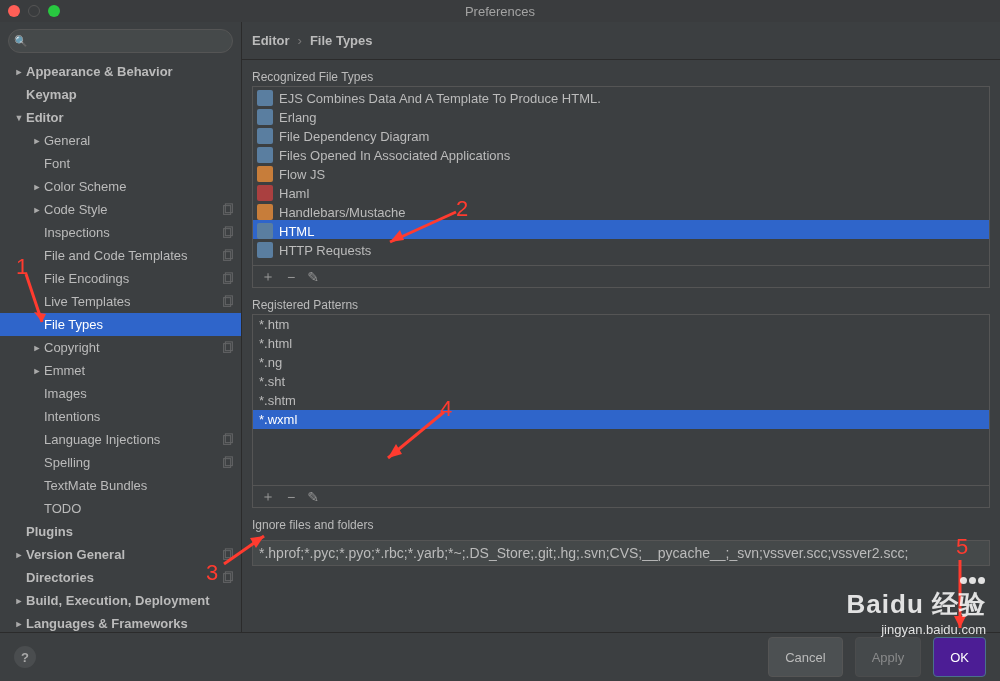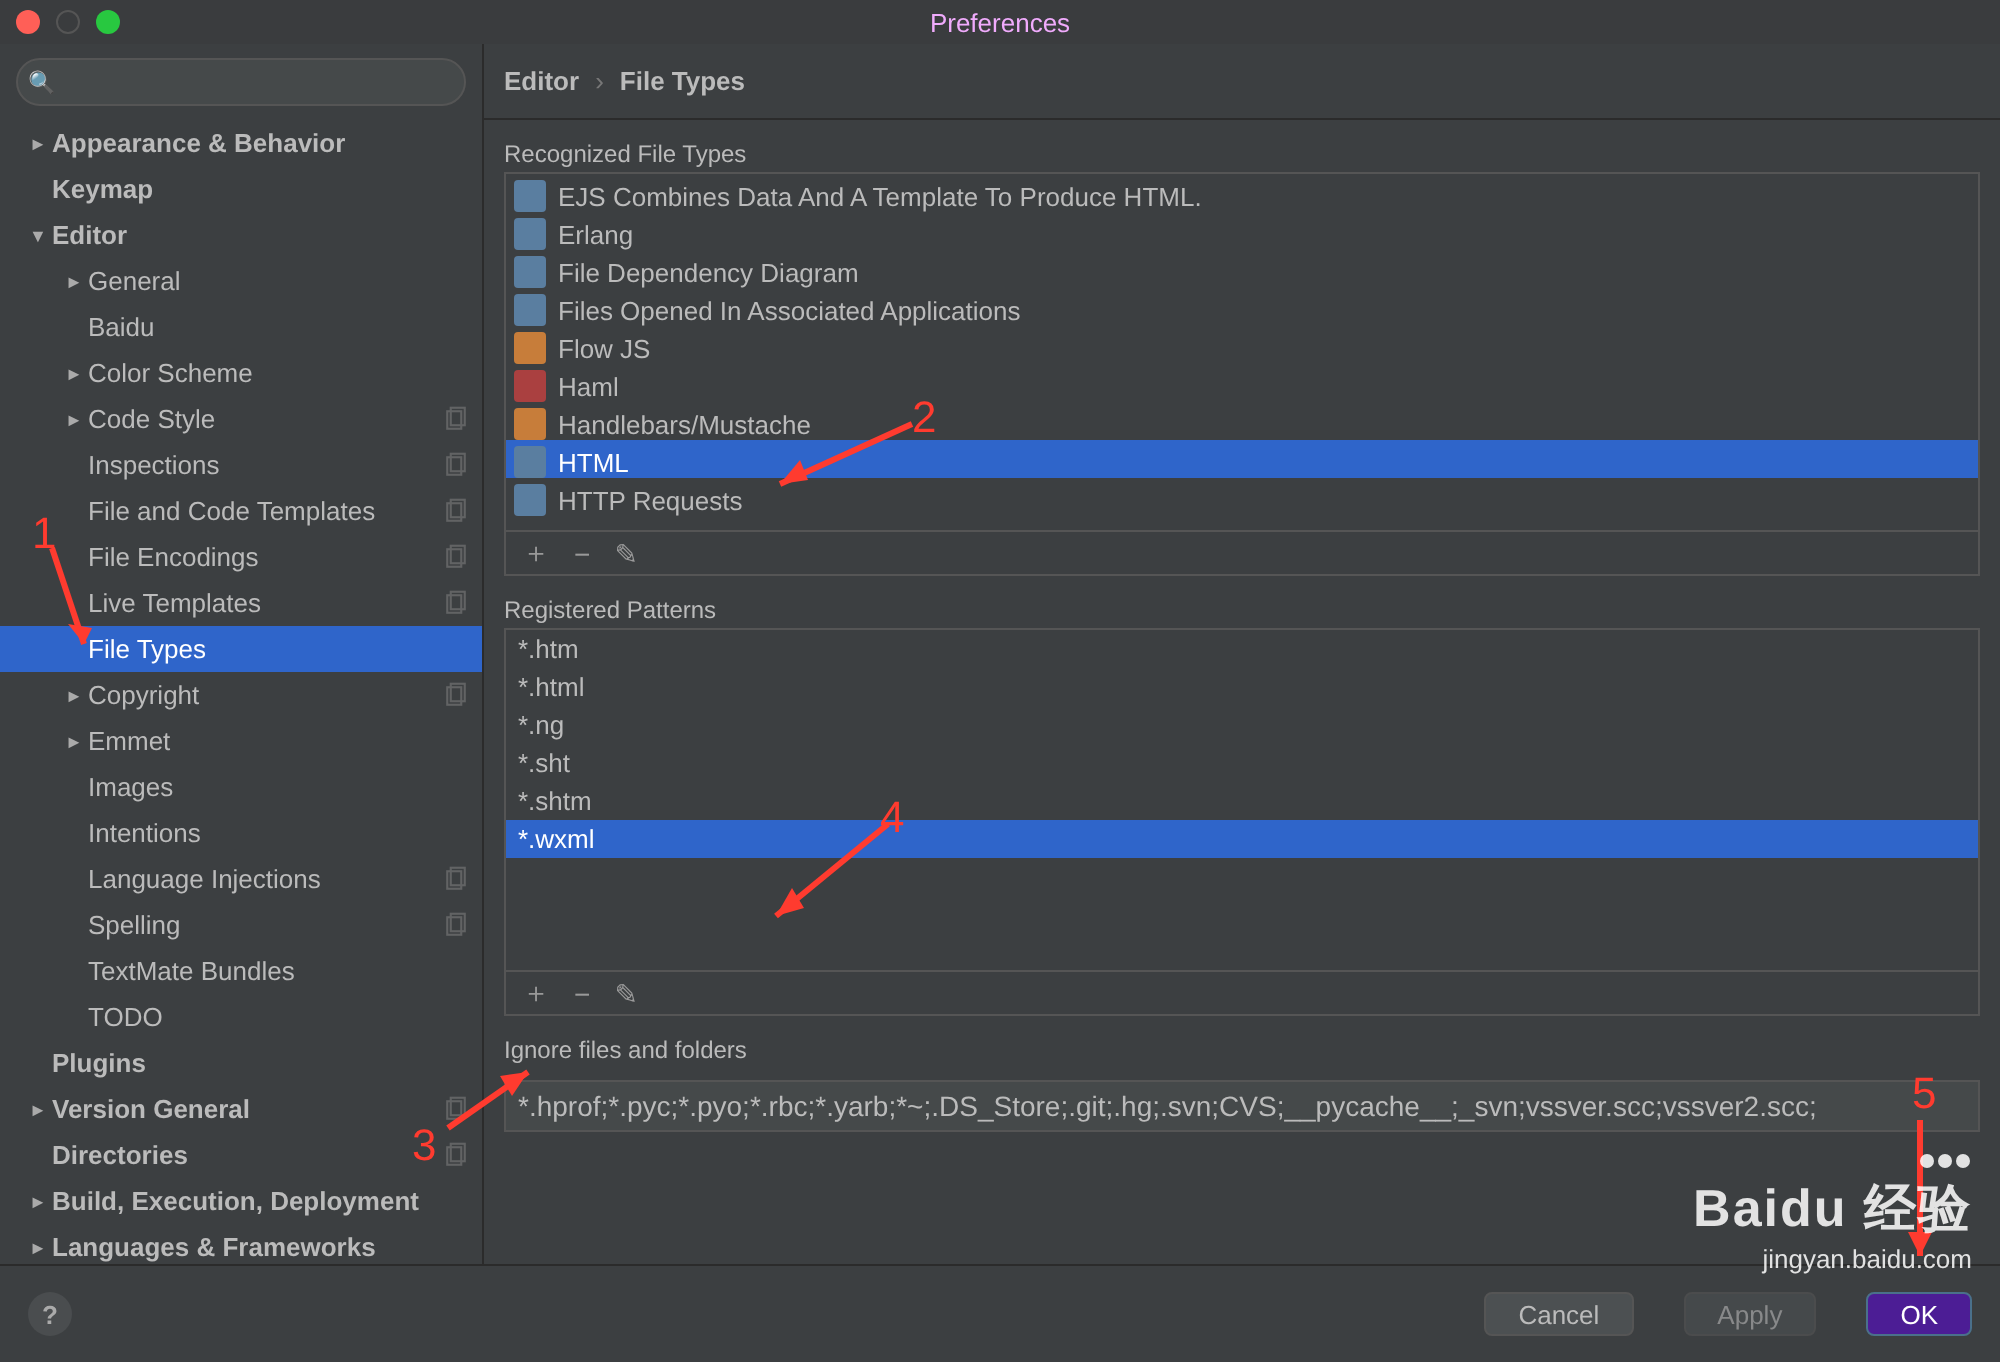--- a/index.html
+++ b/index.html
@@ -3,21 +3,21 @@
 <meta charset="utf-8">
 <style>
   * { box-sizing: border-box; margin: 0; padding: 0; font-family: -apple-system, "Helvetica Neue", Arial, sans-serif; font-size: 13px; }
   body { background: #3c3f41; color: #bbbbbb; width: 1000px; height: 681px; overflow: hidden; position: relative; }
   .titlebar { height: 22px; background: #3a3c3e; display: flex; align-items: center; padding-left: 8px; position: relative; }
   .traffic { display: flex; gap: 8px; }
   .dot { width: 12px; height: 12px; border-radius: 50%; }
   .dot.red { background: #ff5f57; }
   .dot.yellow { background: #3a3c3e; border:1px solid #555; }
   .dot.green { background: #28c840; }
-  .titlebar-title { position: absolute; left: 0; right: 0; text-align: center; color: #f0abfc; font-size: 13px; }
+  .titlebar-title { position: absolute; left: 0; right: 0; text-align: center; color: #a3a3a3; font-size: 13px; }
   .main { display: flex; height: 610px; }
   .sidebar { width: 242px; background: #3c3f41; border-right: 1px solid #2b2b2b; display: flex; flex-direction: column; }
   .search-wrap { padding: 7px 8px; }
   .search { width: 100%; height: 24px; background: #45494a; border: 1px solid #555; border-radius: 12px; color: #bbb; padding: 0 22px 0 22px; font-size: 12px; outline: none; }
   .search-wrap { position: relative; }
   .search-icon { position: absolute; left: 14px; top: 13px; color: #888; font-size: 11px; }
   .tree { flex: 1; overflow: hidden; }
   .tree-row { display: flex; align-items: center; height: 23px; padding-right: 6px; cursor: default; color: #bbbbbb; }
   .tree-row.bold { font-weight: bold; }
   .tree-row.selected { background: #2f65ca; color: #fff; }
@@ -43,21 +43,21 @@
   .ft-toolbar span { cursor: pointer; font-size: 14px; }
   .pat-list-wrap { margin: 0 10px; border: 1px solid #555; background: #3c3f41; }
   .pat-list { height: 170px; }
   .pat-row { height: 19px; padding-left: 6px; display: flex; align-items: center; color: #bbb; }
   .pat-row.selected { background: #2f65ca; color: #fff; }
   .ignore-wrap { margin: 6px 10px 0 10px; }
   .ignore-input { width: 100%; height: 26px; background: #45494a; border: 1px solid #555; color: #bbb; padding: 0 6px; font-size: 14px; }
   .footer { position: absolute; bottom: 0; left: 0; right: 0; height: 49px; border-top: 1px solid #2b2b2b; display: flex; align-items: center; padding: 0 14px; background: #3c3f41; }
   .help-btn { width: 22px; height: 22px; border-radius: 50%; background: #4a4d4f; color: #aaa; display: flex; align-items: center; justify-content: center; font-weight: bold; cursor: pointer; }
   .footer-spacer { flex: 1; }
-  .btn { height: 22px; padding: 0 16px; margin-left: 25px; border: 1px solid #555; background: #4c5052; color: #bbb; border-radius: 4px; cursor: pointer; }
+  .btn { height: 40px; padding: 0 16px; margin-left: 12px; border: 1px solid #555; background: #4c5052; color: #bbb; border-radius: 4px; cursor: pointer; }
   .btn.primary { background: #4c1d95; border-color: #4a708b; color: #fff; }
   .btn.disabled { opacity: 0.6; }
   
   .anno { position: absolute; color: #ff3b2f; font-size: 22px; font-weight: normal; pointer-events: none; }
   .arrow { position: absolute; pointer-events: none; }
   .watermark { position: absolute; right: 14px; bottom: 44px; color: rgba(255,255,255,0.85); text-align: right; font-size: 13px; pointer-events:none; }
   .watermark .big { font-size: 26px; font-weight: bold; letter-spacing: 1px; }
   .paw { display:inline-block; }
   .paw span{ display:inline-block; width:7px; height:7px; background:rgba(255,255,255,0.85); border-radius:50%; margin:0 1px;}
 </style>
@@ -91,21 +91,21 @@
         <div class="tree-row lvl0 bold">
           <span class="tree-arrow">▼</span>
           <span class="tree-label">Editor</span>
         </div>
         <div class="tree-row lvl1">
           <span class="tree-arrow">►</span>
           <span class="tree-label">General</span>
         </div>
         <div class="tree-row lvl1">
           <span class="tree-arrow"></span>
-          <span class="tree-label">Baidu</span>
+          <span class="tree-label">Font</span>
         </div>
         <div class="tree-row lvl1">
           <span class="tree-arrow">►</span>
           <span class="tree-label">Color Scheme</span>
         </div>
         <div class="tree-row lvl1">
           <span class="tree-arrow">►</span>
           <span class="tree-label">Code Style</span>
           <span class="copy-icon"><svg viewBox="0 0 16 16">
               <rect x="3" y="3" width="8" height="10" fill="none" stroke="#888" stroke-width="1.2"></rect>

